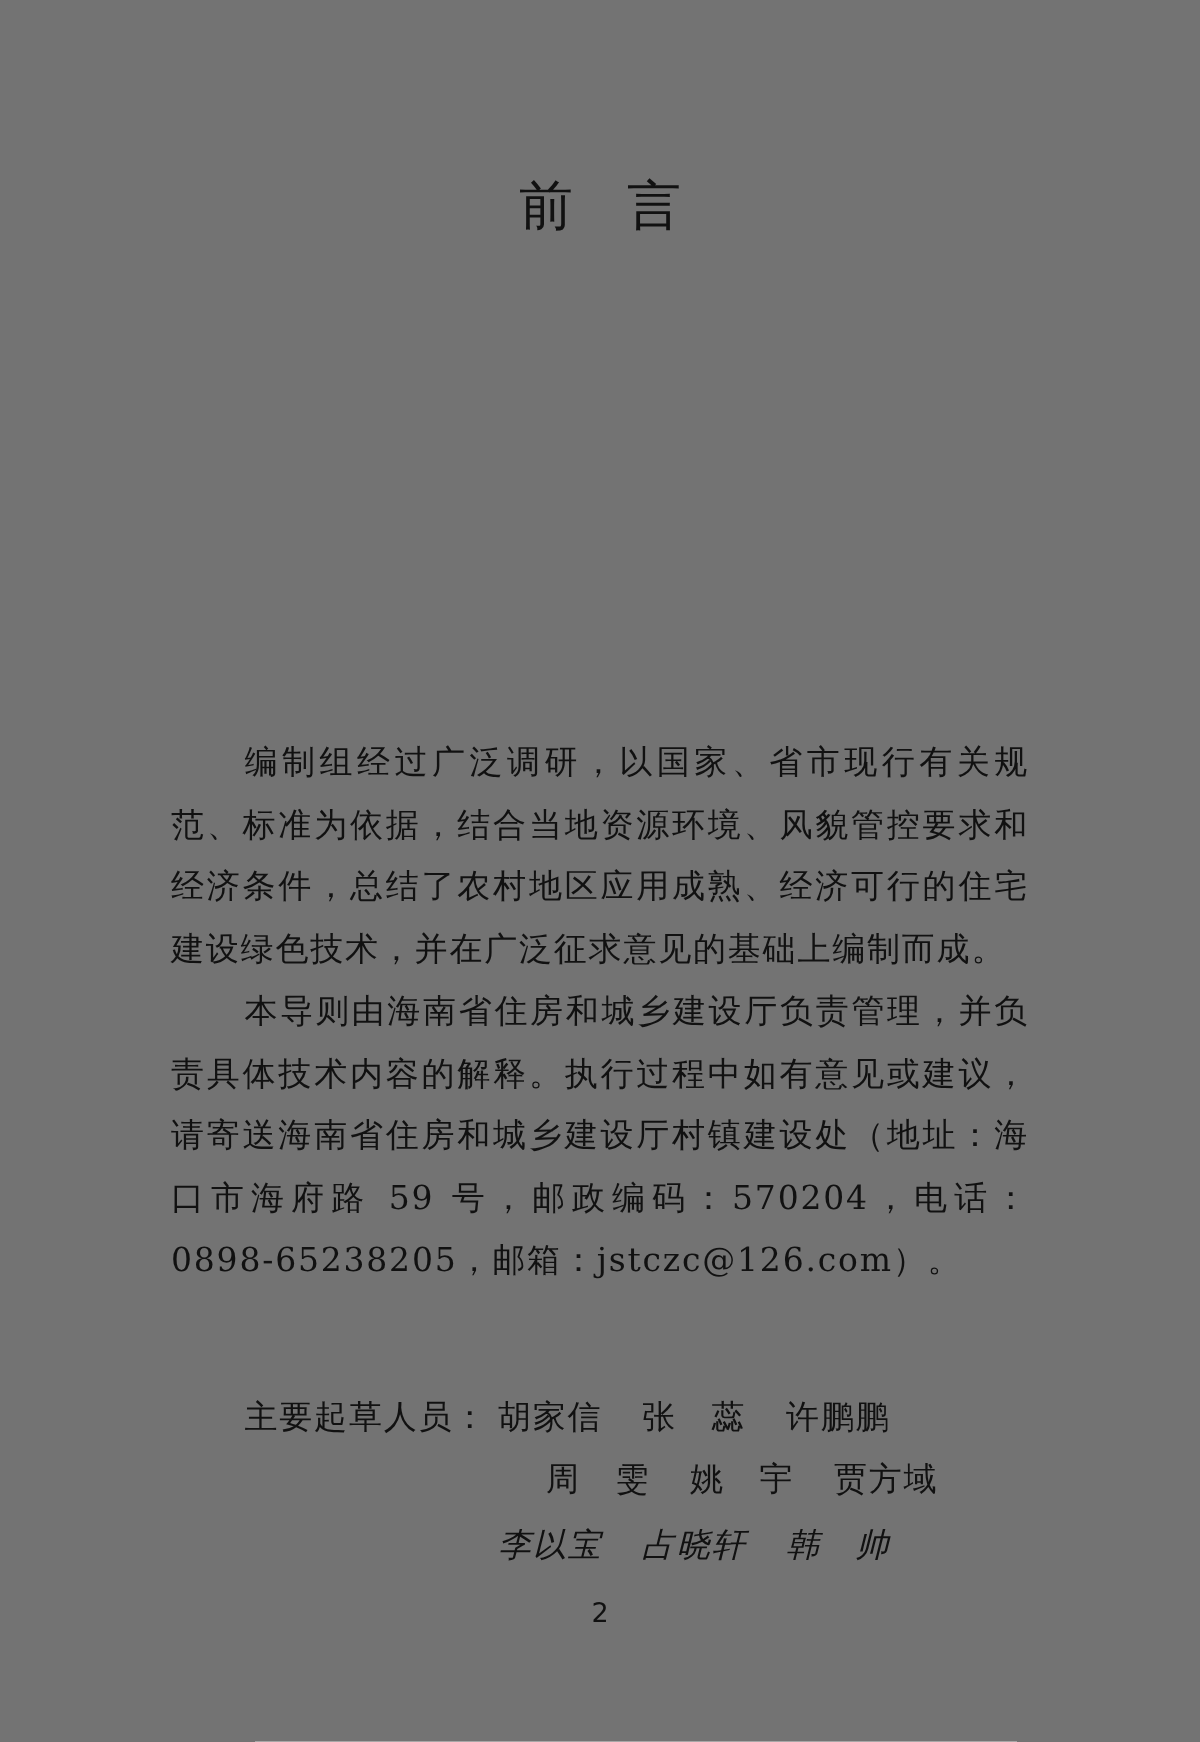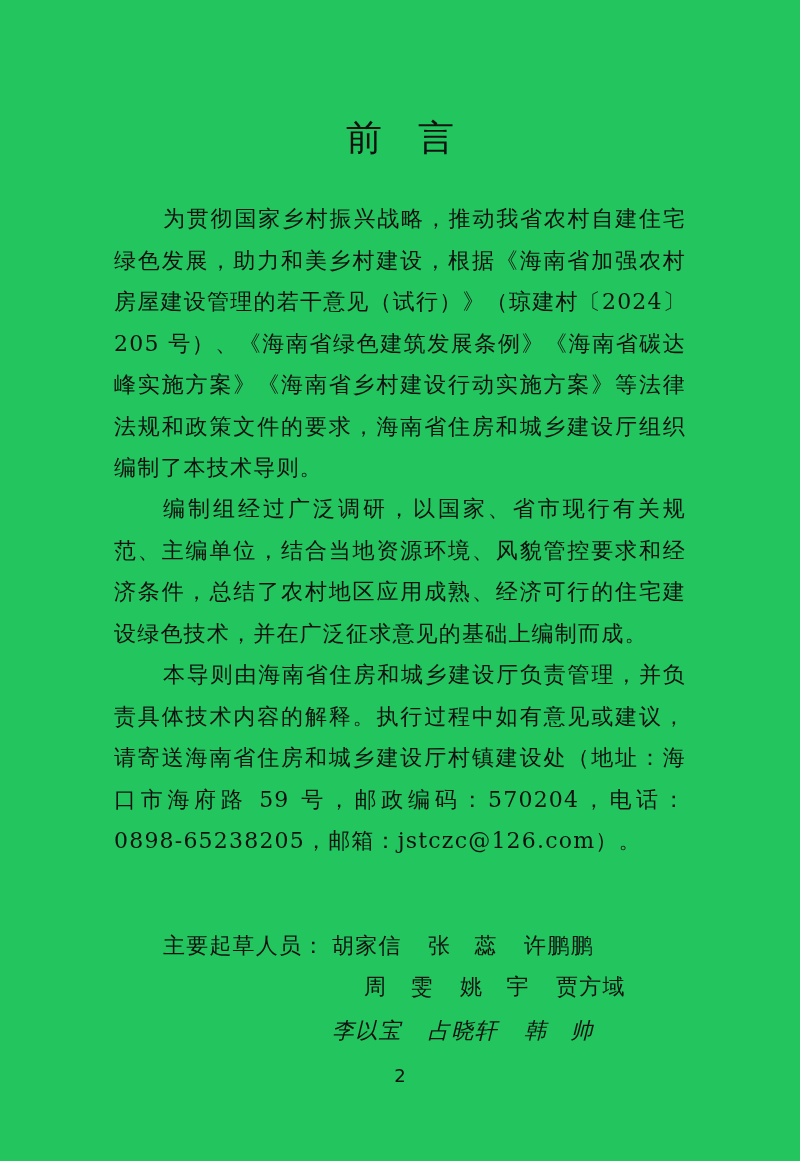--- a/index.html
+++ b/index.html
@@ -13,21 +13,21 @@
       position: relative;
       overflow: hidden;
       font-family: "DejaVu Serif", "Liberation Serif", serif;
       color: #111111;
     }
     .page {
       position: absolute;
       left: 0; top: 0;
       width: 800px;
       height: 1161px;
-      background: #22c55e;
+      background: #737373;
     }
     .title {
       position: absolute;
       top: 112px;
       left: 0;
       width: 800px;
       text-align: center;
       font-family: "DejaVu Sans", "Liberation Sans", sans-serif;
       font-size: 36px;
       line-height: 52px;
@@ -102,26 +102,23 @@
   </style>
 </head>
 <body>
 
 <div class="page">
 
   <div class="title">
     <span>前</span><span class="gap"></span><span>言</span>
   </div>
 
-  <div class="body-text p1">
-    <p class="para">为贯彻国家乡村振兴战略，推动我省农村自建住宅绿色发展，助力和美乡村建设，根据《海南省加强农村房屋建设管理的若干意见（试行）》（琼建村〔2024〕205 号）、《海南省绿色建筑发展条例》《海南省碳达峰实施方案》《海南省乡村建设行动实施方案》等法律法规和政策文件的要求，海南省住房和城乡建设厅组织编制了本技术导则。</p>
-  </div>
 
   <div class="body-text p2">
-    <p class="para">编制组经过广泛调研，以国家、省市现行有关规范、主编单位，结合当地资源环境、风貌管控要求和经济条件，总结了农村地区应用成熟、经济可行的住宅建设绿色技术，并在广泛征求意见的基础上编制而成。</p>
+    <p class="para">编制组经过广泛调研，以国家、省市现行有关规范、标准为依据，结合当地资源环境、风貌管控要求和经济条件，总结了农村地区应用成熟、经济可行的住宅建设绿色技术，并在广泛征求意见的基础上编制而成。</p>
   </div>
 
   <div class="body-text p3">
     <p class="para">本导则由海南省住房和城乡建设厅负责管理，并负责具体技术内容的解释。执行过程中如有意见或建议，请寄送海南省住房和城乡建设厅村镇建设处（地址：海口市海府路 59 号，邮政编码：570204，电话：0898-65238205，邮箱：jstczc@126.com）。</p>
   </div>
 
 
   <div class="drafters-label">主要起草人员：</div>
 
   <div class="names-row nr1">

